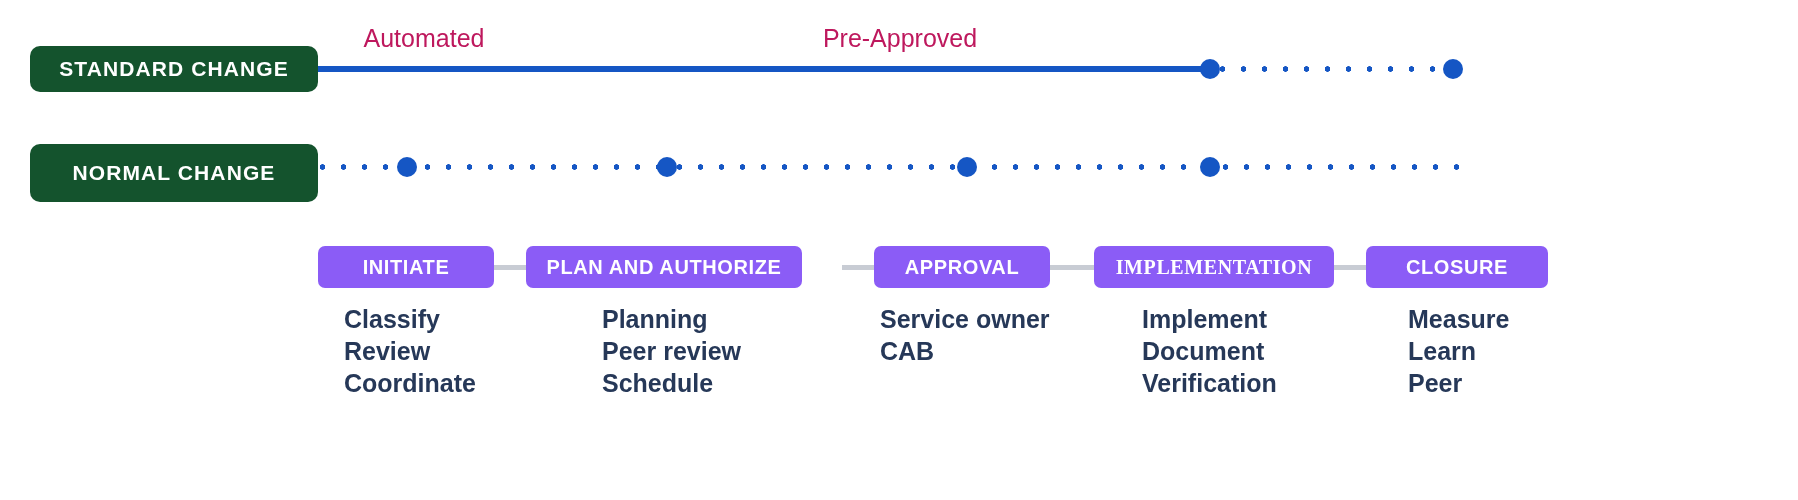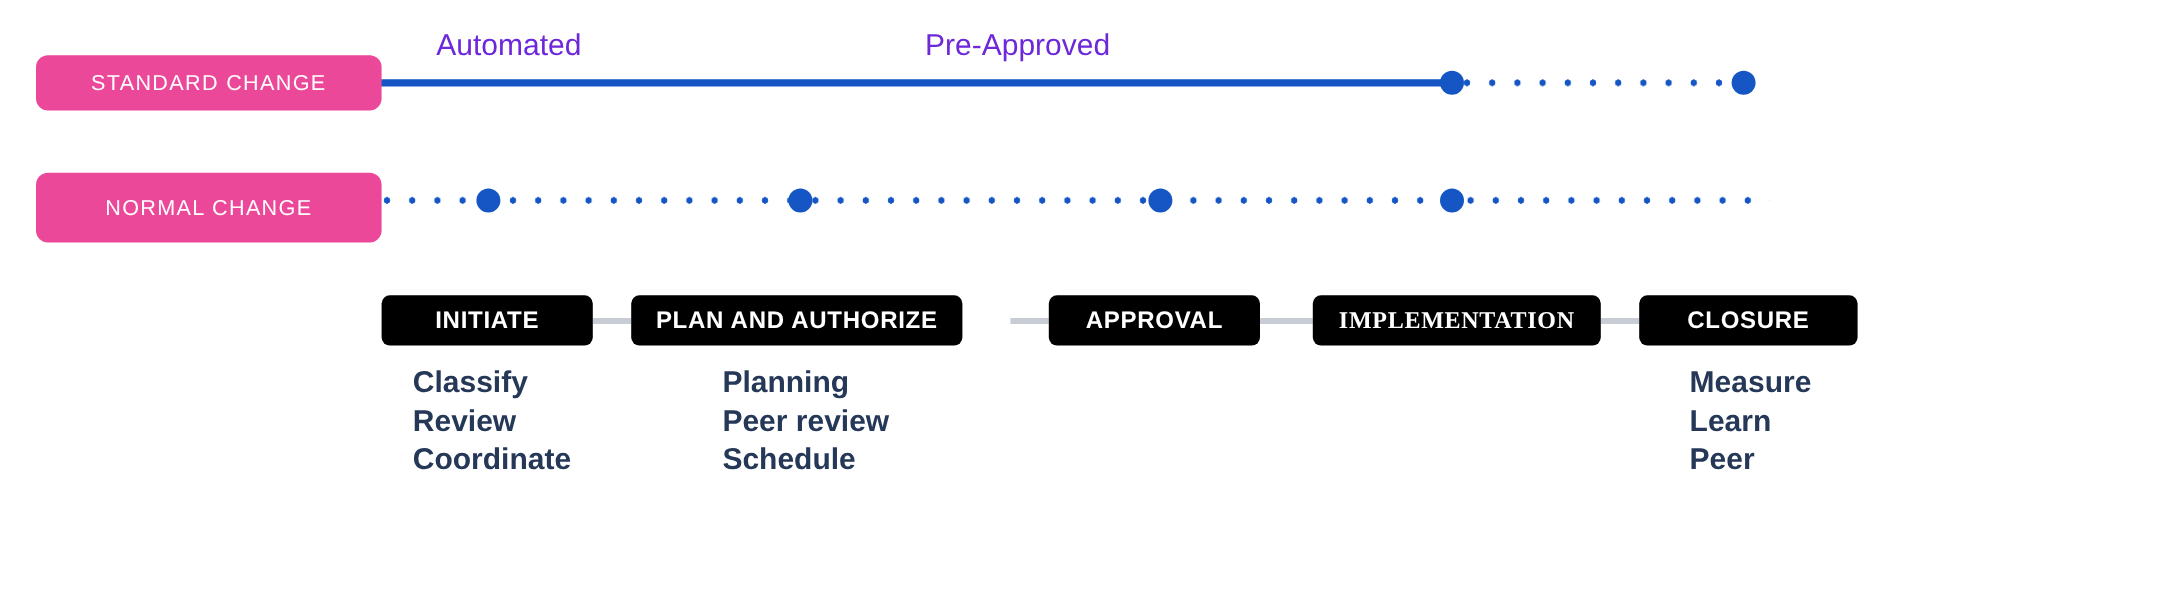--- a/index.html
+++ b/index.html
@@ -19,25 +19,25 @@
     background: #ffffff;
     overflow: hidden;
   }
 
   
   .track-pill {
     position: absolute;
     display: flex;
     align-items: center;
     justify-content: center;
-    background: #ec4899;
+    background: #14532d;
     border-radius: 10px;
     color: #ffffff;
-    font-weight: 400;
-    font-size: 18px;
+    font-weight: 700;
+    font-size: 21px;
     letter-spacing: 1.1px;
     text-transform: uppercase;
     white-space: nowrap;
     box-sizing: border-box;
     padding: 0 18px;
     z-index: 3;
   }
   #pill-standard { left: 30px;  top: 46px;  width: 288px; height: 46px; }
   #pill-normal   { left: 30px;  top: 144px; width: 288px; height: 58px; }
 
@@ -76,38 +76,38 @@
     margin-left: -10px;
     border-radius: 50%;
     background: #1556C4;
     z-index: 2;
   }
 
   
   .track-caption {
     position: absolute;
     font-size: 25px;
-    color: #6d28d9;
+    color: #be185d;
     white-space: nowrap;
     transform: translateX(-50%);
   }
 
   
   #stage-strip {
     position: absolute;
     left: 318px;
     top: 246px;
     width: 1430px;
     height: 42px;
   }
   .stage-box {
     position: absolute;
     top: 0;
     height: 42px;
-    background: #000000;
+    background: #8b5cf6;
     border-radius: 7px;
     color: #ffffff;
     font-weight: 700;
     font-size: 20px;
     letter-spacing: 0.6px;
     text-transform: uppercase;
     display: flex;
     align-items: center;
     justify-content: center;
     white-space: nowrap;
@@ -146,21 +146,21 @@
 <body>
 
 <div id="canvas">
 
   <div class="track-pill" id="pill-standard">STANDARD CHANGE</div>
 
   <div class="track-pill" id="pill-normal">NORMAL CHANGE</div>
 
   <div class="track-caption" id="caption-automated" style="left: 424px; top: 24px;">Automated</div>
 
-  <div class="track-caption" id="caption-preapproved" style="left: 848px; top: 24px;">Pre-Approved</div>
+  <div class="track-caption" id="caption-preapproved" style="left: 900px; top: 24px;">Pre-Approved</div>
 
   <div class="track-row" id="row-standard">
     <div class="line-solid" style="left: 0px; width: 900px;"></div>
     <div class="line-dotted" style="left: 900px; width: 248px;"></div>
     <div class="node-dot" style="left: 900px;"></div>
     <div class="node-dot" style="left: 1143px;"></div>
   </div>
 
   <div class="track-row" id="row-normal">
     <div class="line-dotted" style="left: 0px; width: 1165px;"></div>
@@ -195,21 +195,30 @@
       <div class="detail-item">Review</div>
       <div class="detail-item">Coordinate</div>
     </div>
 
     <div class="detail-col" style="left: 284px;">
       <div class="detail-item">Planning</div>
       <div class="detail-item">Peer review</div>
       <div class="detail-item">Schedule</div>
     </div>
 
-
+    <div class="detail-col" style="left: 562px;">
+      <div class="detail-item">Service owner</div>
+      <div class="detail-item">CAB</div>
+    </div>
+
+    <div class="detail-col" style="left: 824px;">
+      <div class="detail-item">Implement</div>
+      <div class="detail-item">Document</div>
+      <div class="detail-item">Verification</div>
+    </div>
 
     <div class="detail-col" style="left: 1090px;">
       <div class="detail-item">Measure</div>
       <div class="detail-item">Learn</div>
       <div class="detail-item">Peer</div>
     </div>
   </div>
 
 </div>
 

